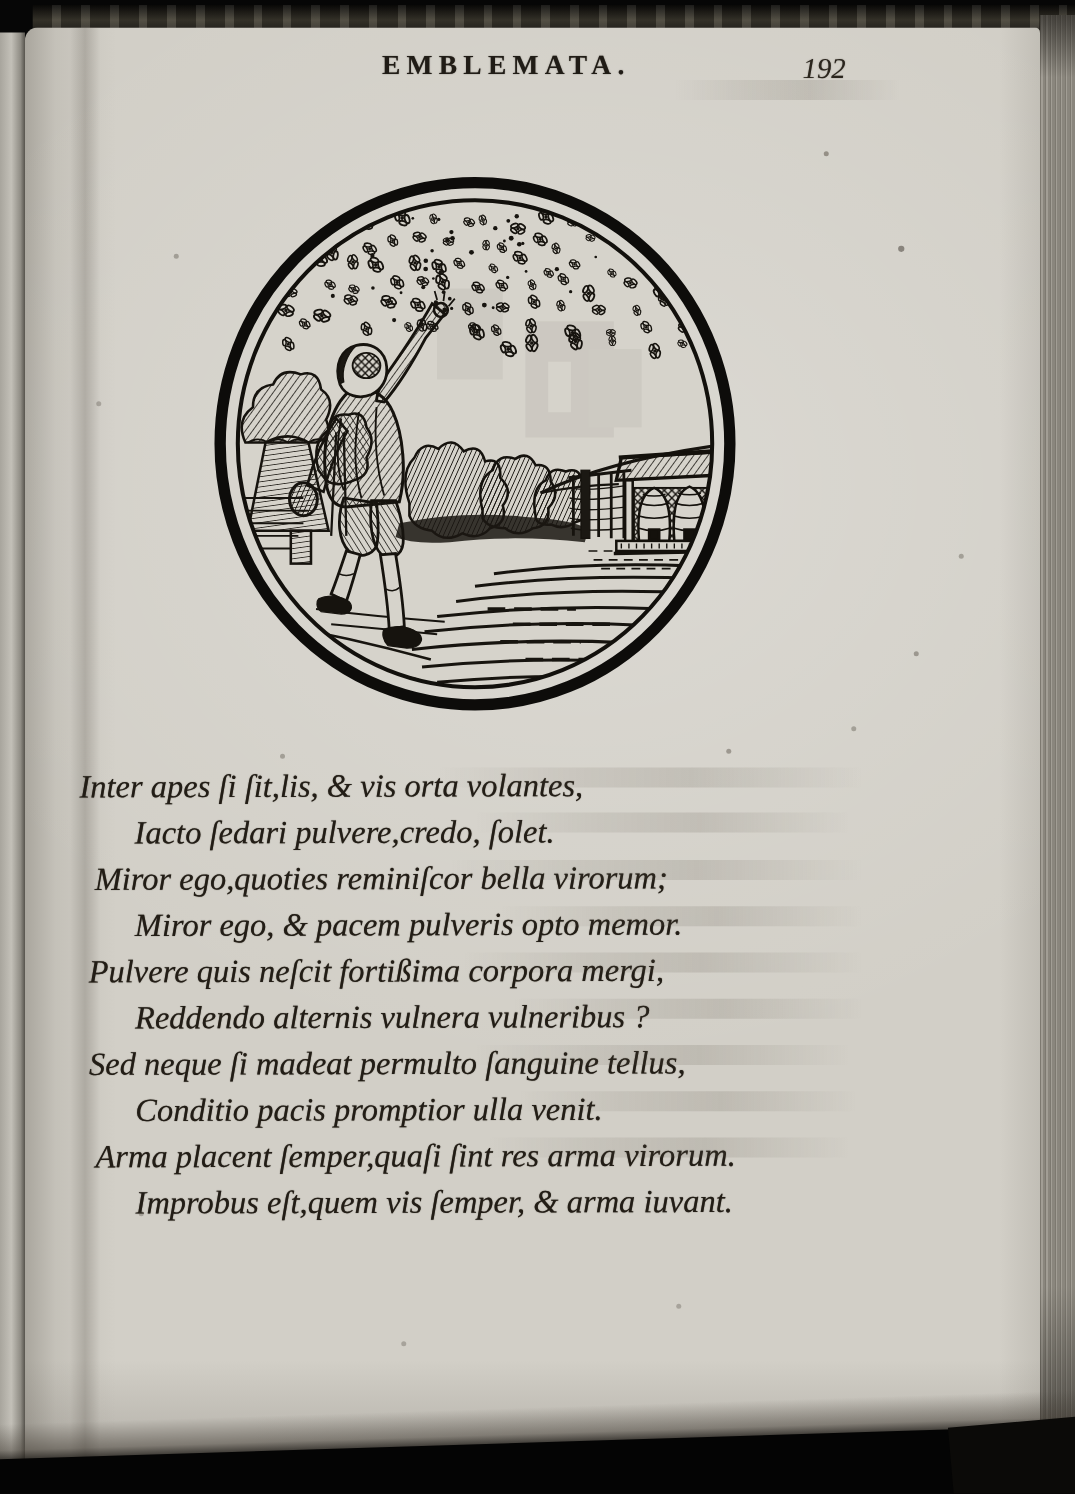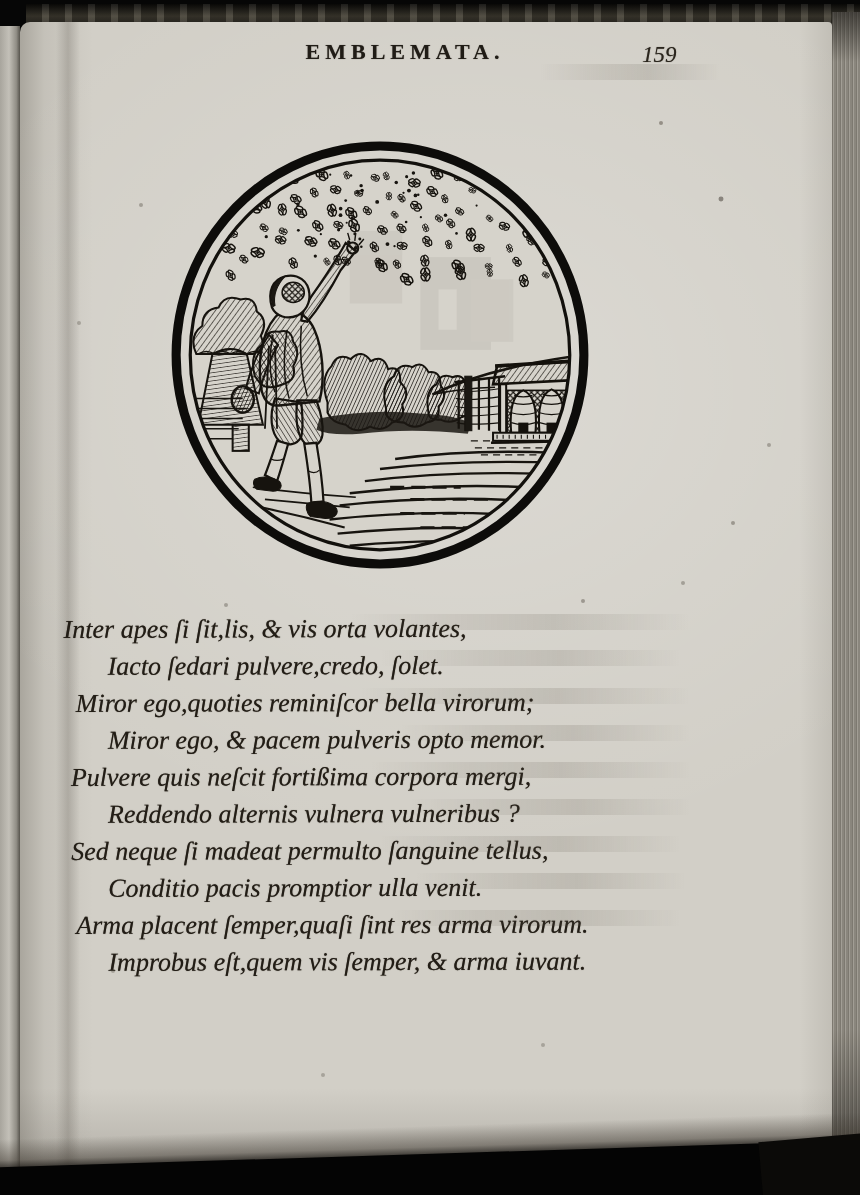--- a/index.html
+++ b/index.html
@@ -69,21 +69,21 @@
 </style>
 </head>
 <body>
 
 <div class="photo">
   <div class="top-edge"></div>
   <div class="left-sliver"></div>
 
   <div class="page">
     <div class="running-title">EMBLEMATA.</div>
-    <div class="page-number">159</div>
+    <div class="page-number">192</div>
 
     <svg class="emblem" viewBox="0 0 420 430" role="img" aria-label="Circular woodcut: a man throws dust upward at a dense swarm of bees; haystack and trees at left, bushes in the middle, wattle fence and open shed sheltering two bee skeps at right, furrowed ground below.">
       <defs>
         <clipPath id="sceneClip">
             <ellipse cx="210" cy="215" rx="187" ry="192"></ellipse>
           </clipPath>
         <pattern id="hA" width="4.6" height="4.6" patternUnits="userSpaceOnUse" patternTransform="rotate(36)">
           <line x1="0" y1="0" x2="0" y2="4.6" stroke="#1b1813" stroke-width="1.25"></line>
           </pattern>
         <pattern id="hB" width="4.2" height="4.2" patternUnits="userSpaceOnUse" patternTransform="rotate(-32)">

